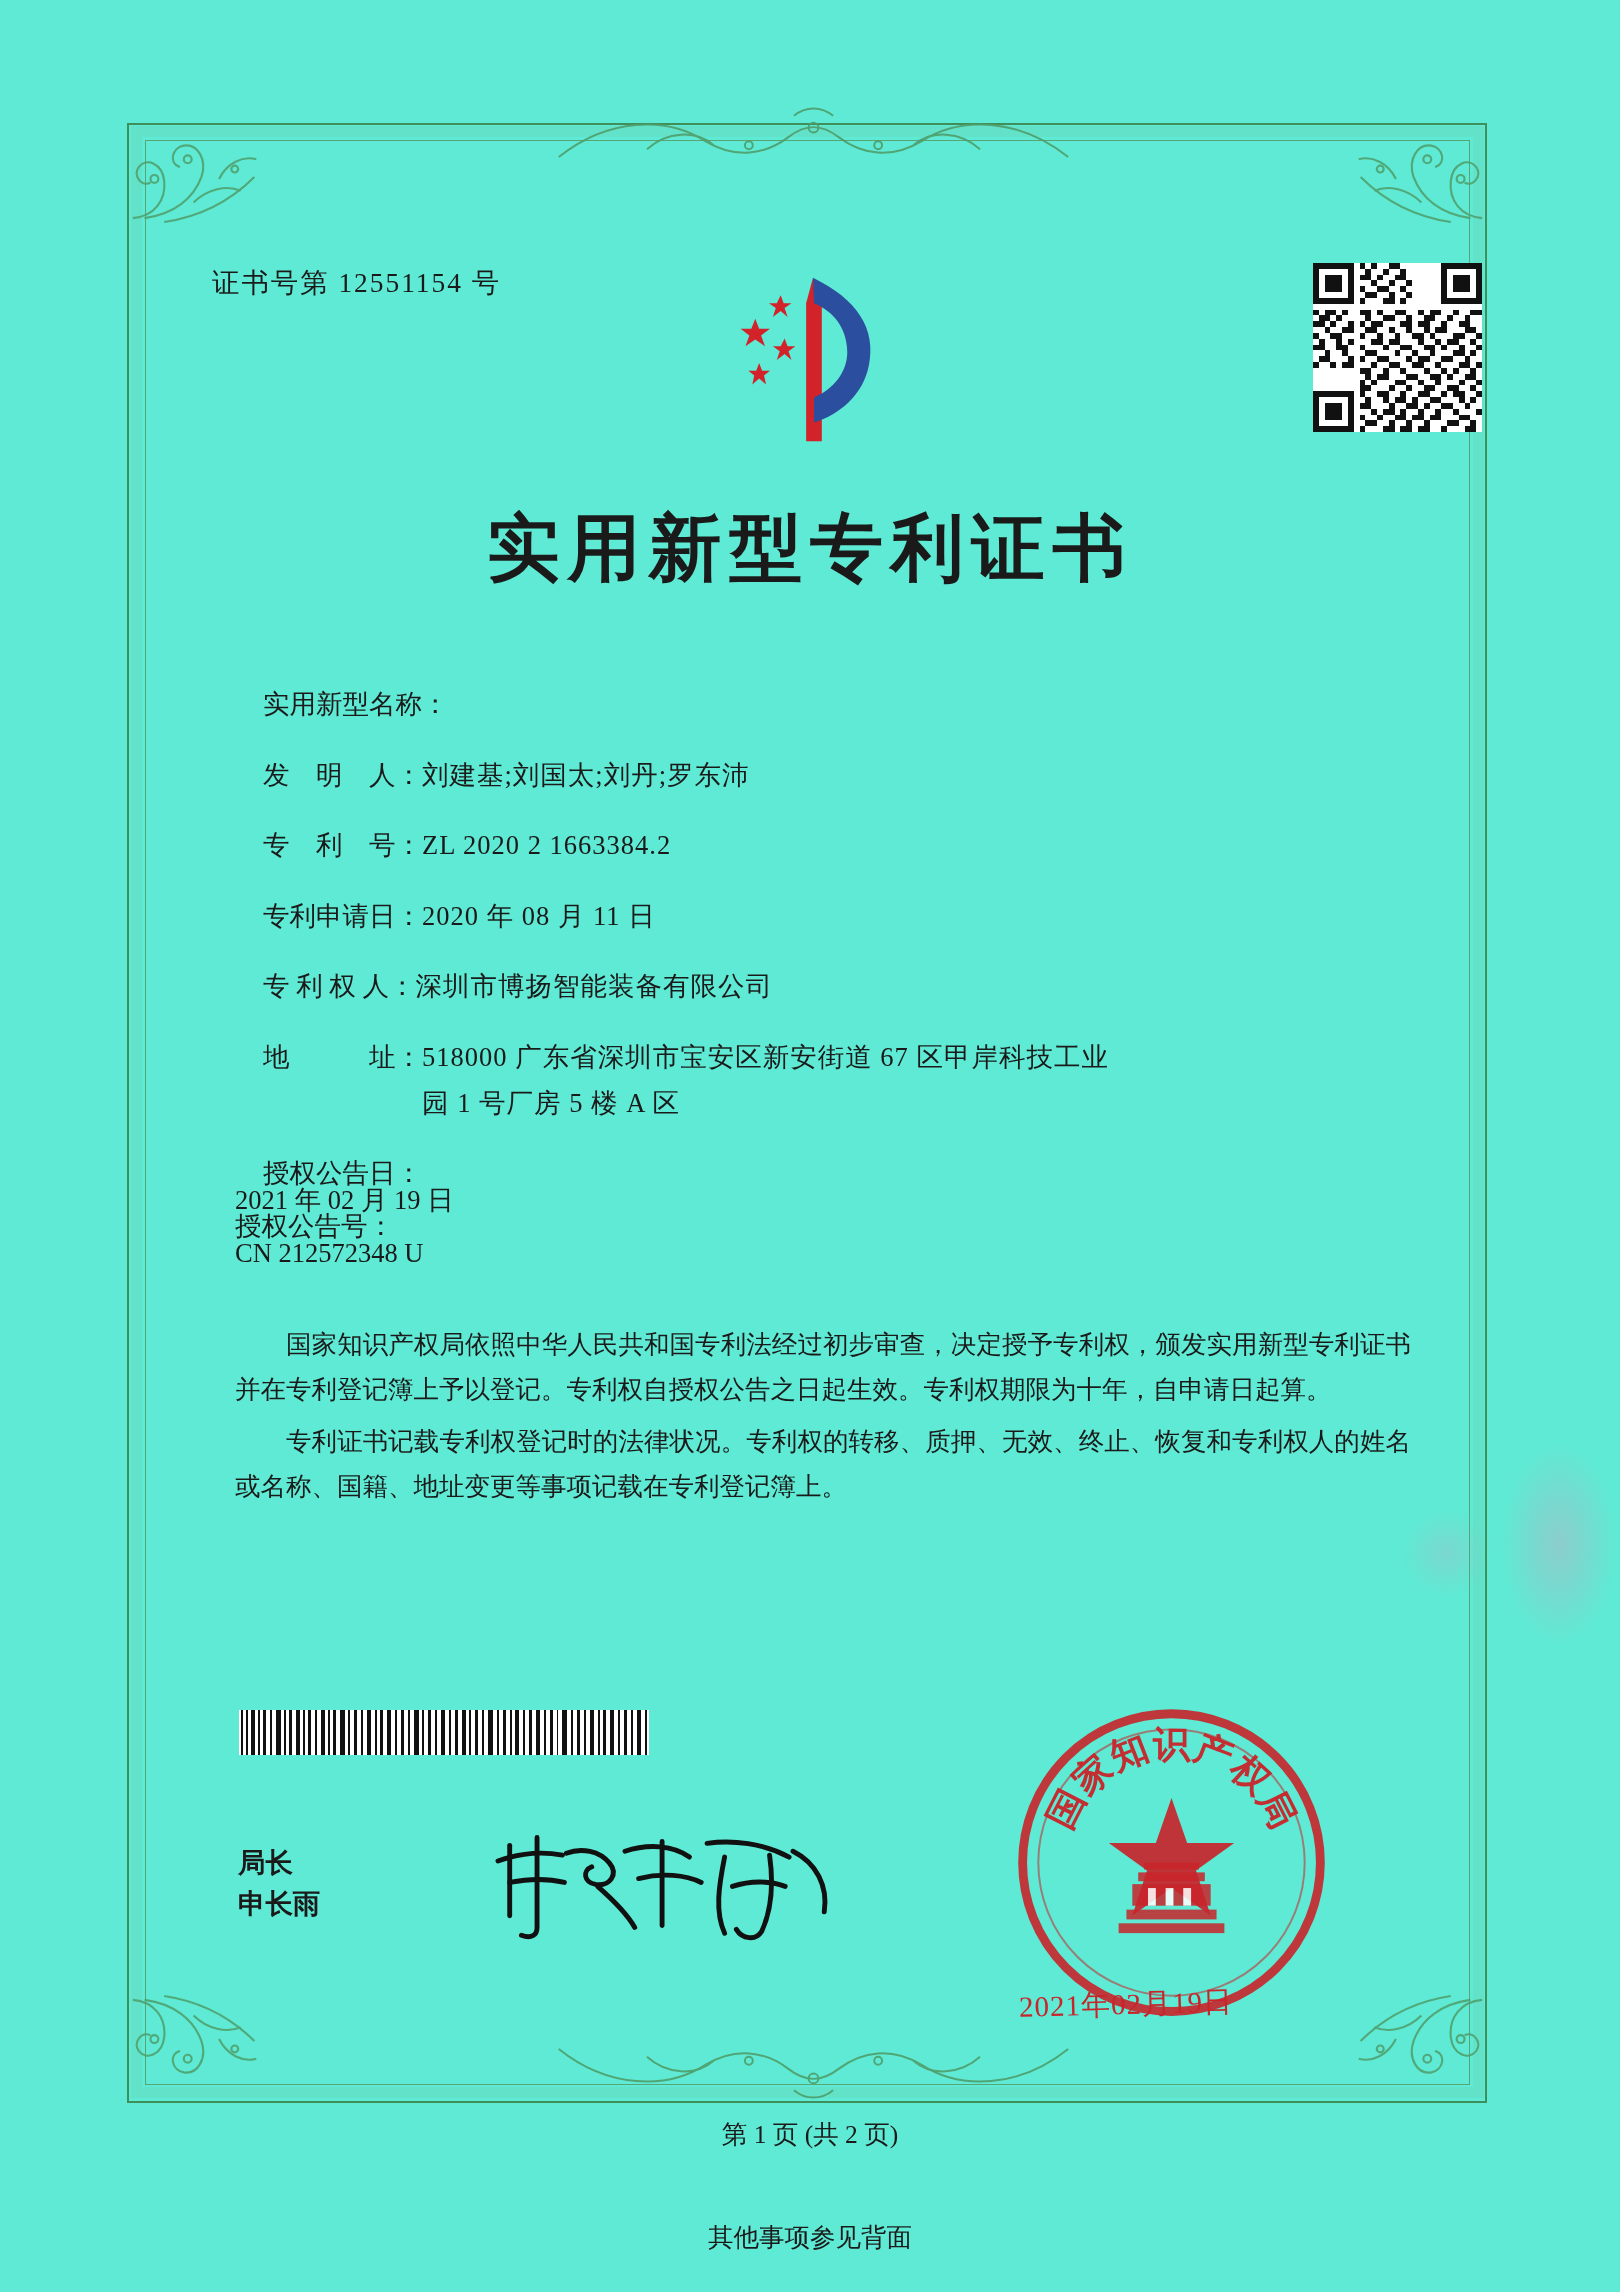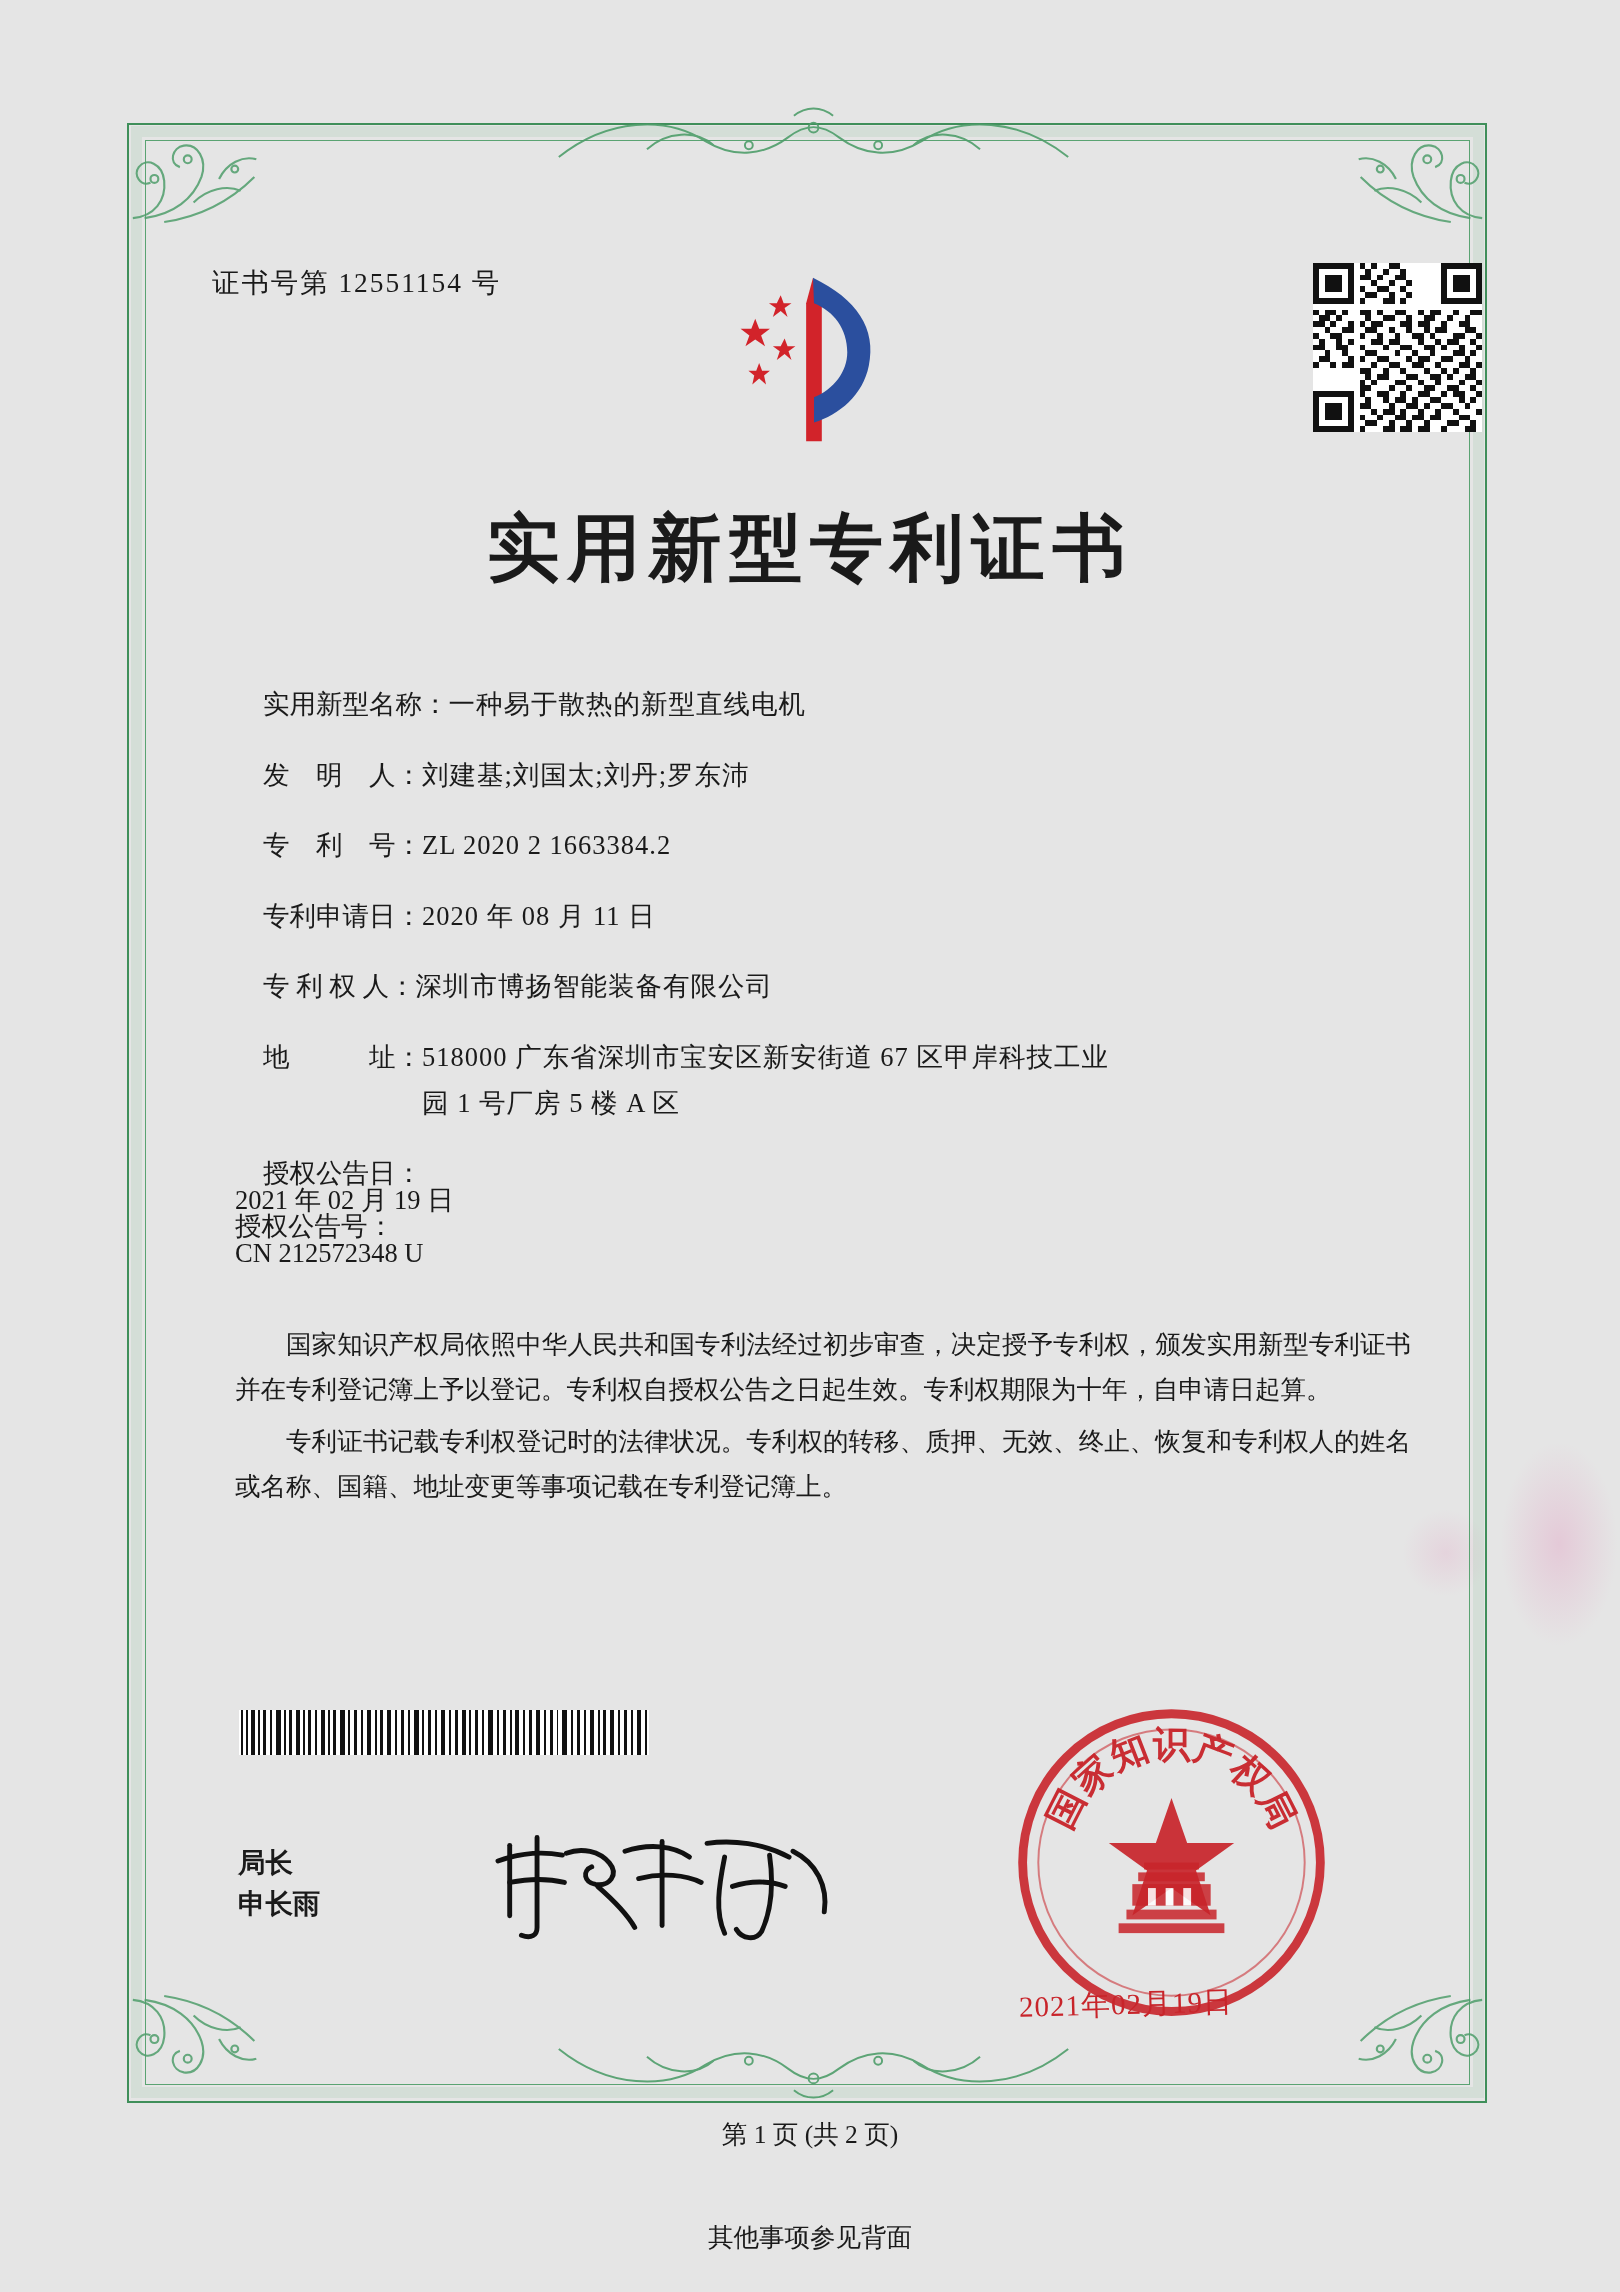--- a/index.html
+++ b/index.html
@@ -9,21 +9,21 @@
     font-family:"Liberation Serif", serif;
     color:#1a1a1a;
     position:relative;
     overflow:hidden;
   }
 
   
   .cert-page{
     position:absolute;
     left:0;top:0;width:1620px;height:2293px;
-    background:#e5e5e5;
+    background:#5eead4;
   }
   .frame-outer{
     position:absolute;
     left:127px;top:123px;
     width:1360px;height:1980px;
     border:2.9px solid #3f8f5a;
     box-sizing:border-box;
   }
   .frame-inner{
     position:absolute;
@@ -478,21 +478,20 @@
       </g>
     </svg>
   </div>
 
   <div class="title">实用新型专利证书</div>
 
   <div class="fields">
 
     <div class="field">
       <span class="lbl">实用新型名称：</span>
-      <span class="val">一种易于散热的新型直线电机</span>
     </div>
 
     <div class="field">
       <span class="lbl">发　明　人：</span>
       <span class="val">刘建基;刘国太;刘丹;罗东沛</span>
     </div>
 
     <div class="field">
       <span class="lbl">专　利　号：</span>
       <span class="val">ZL 2020 2 1663384.2</span>

